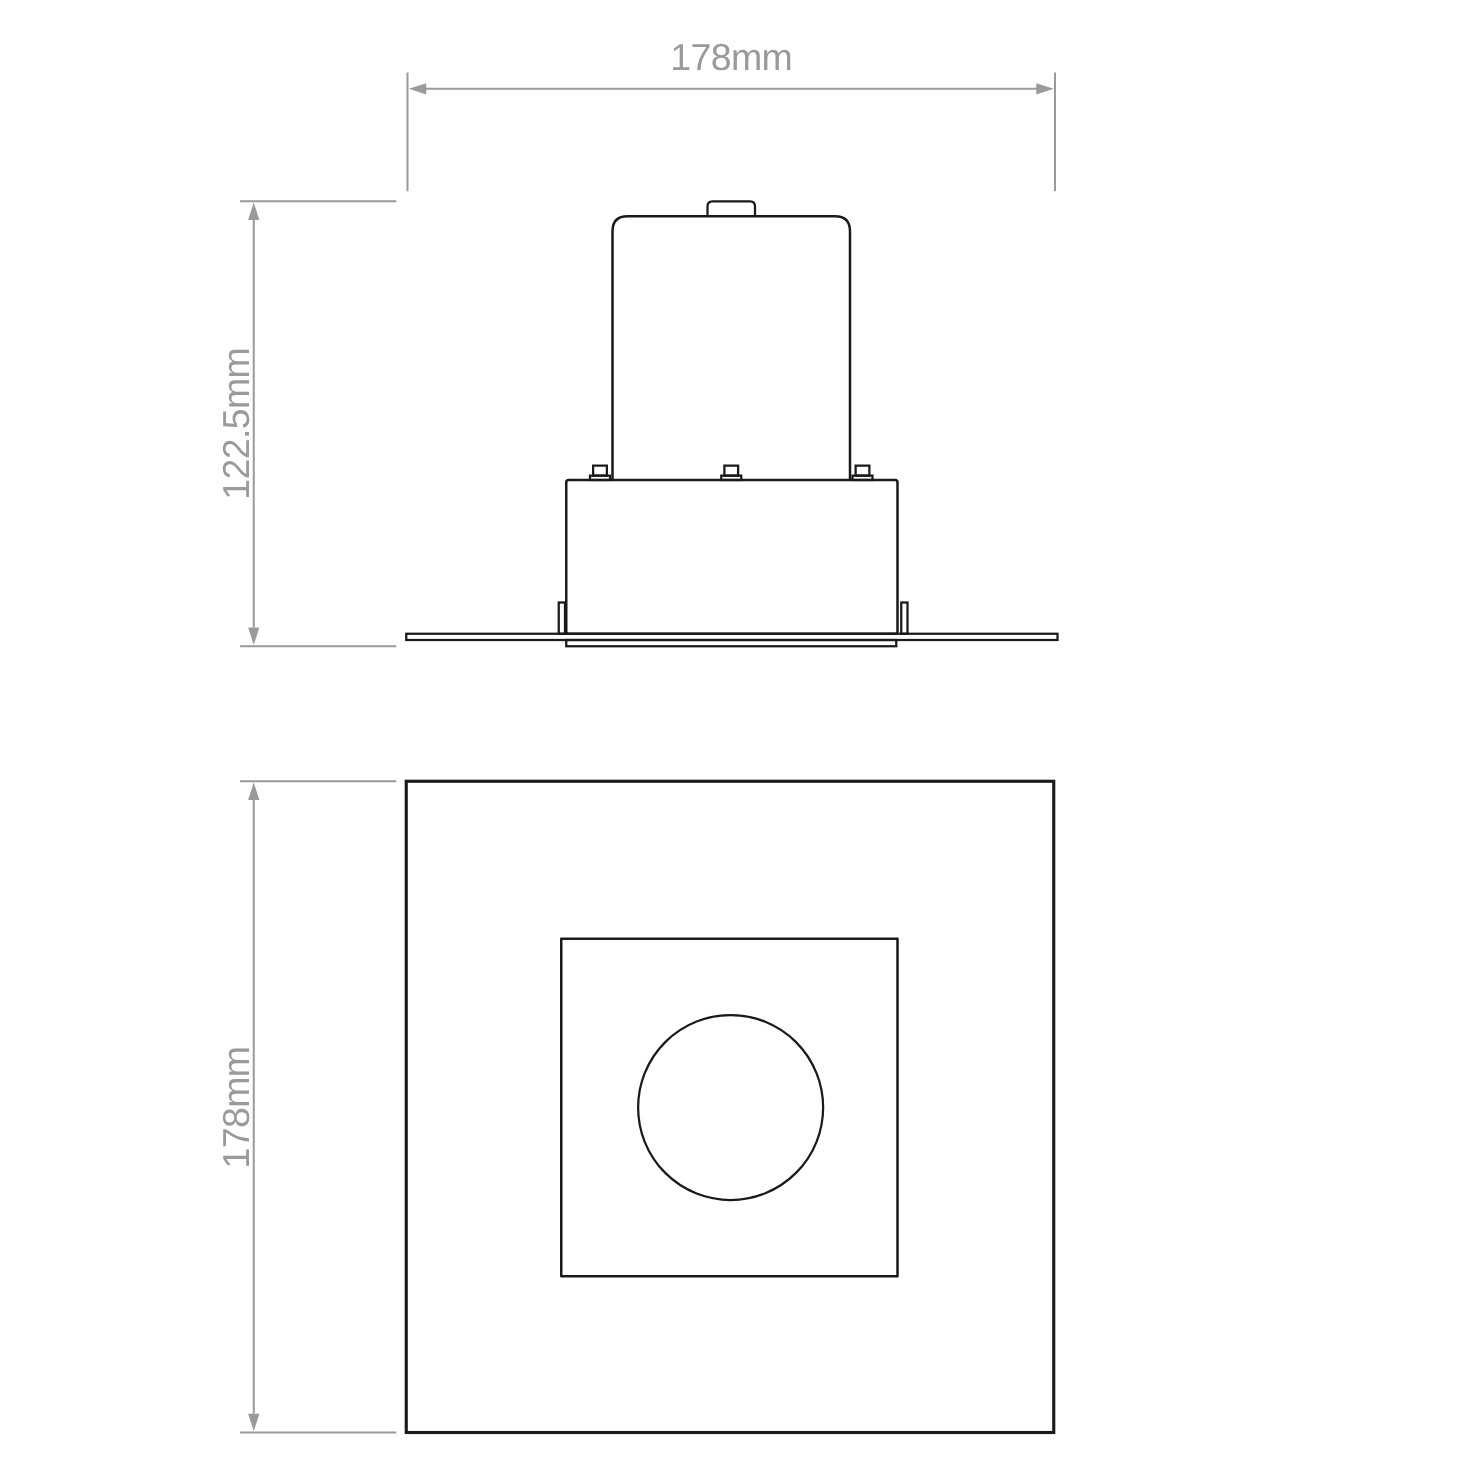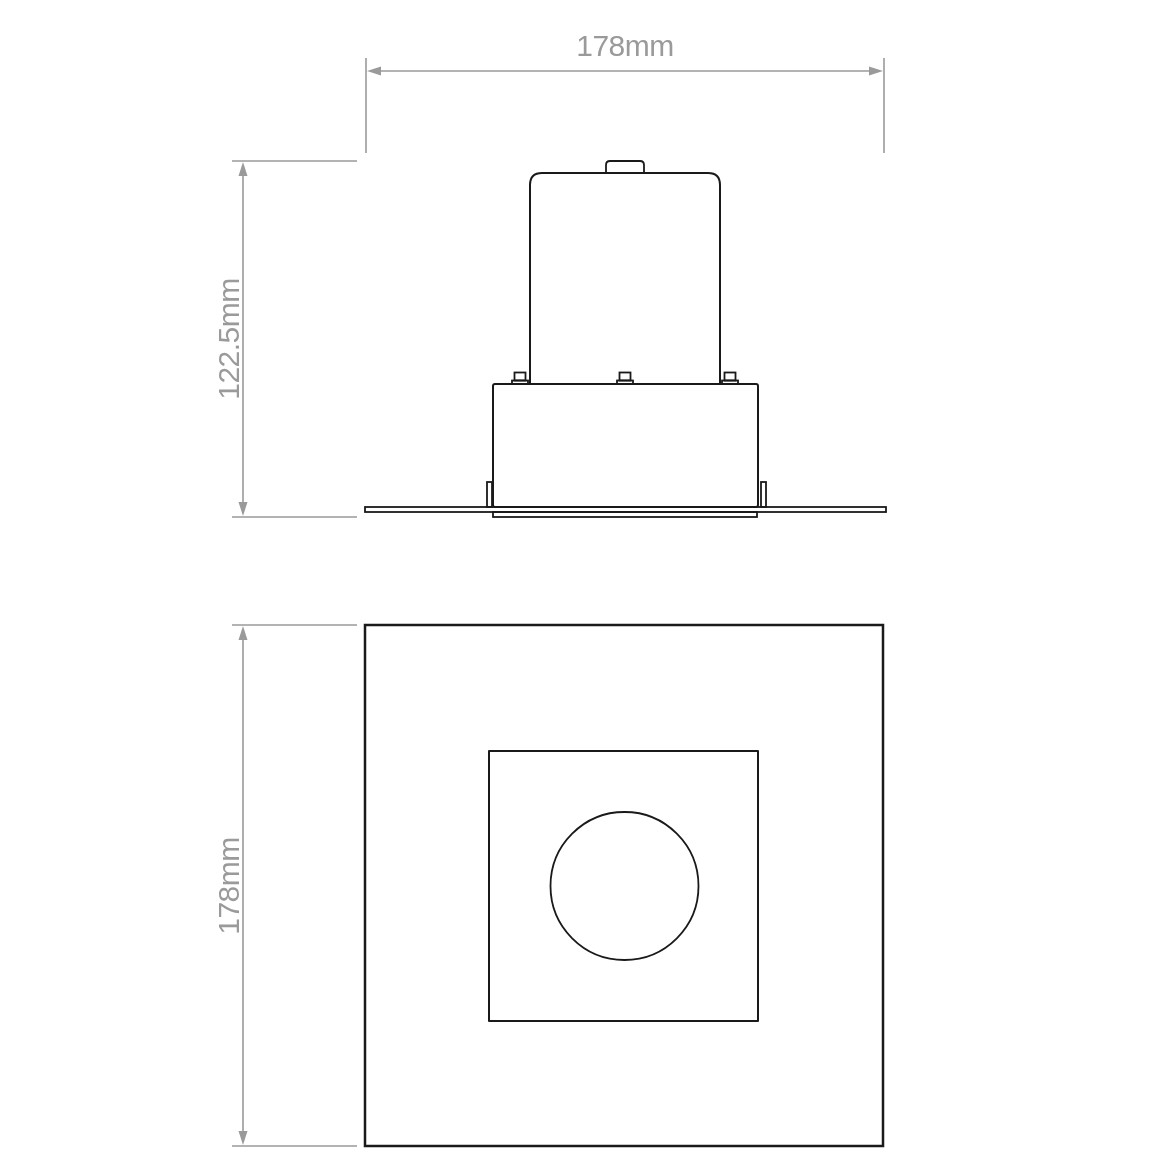--- a/index.html
+++ b/index.html
@@ -7,21 +7,20 @@
     padding: 0;
     background: #ffffff;
   }
   .stage {
     position: relative;
     width: 986px;
     height: 1170px;
     background: #ffffff;
     font-family: "Liberation Sans", sans-serif;
     overflow: hidden;
-    padding-left: 40px;
   }
   svg { display: block; }
 
   
   .blk  { fill: none; stroke: var(--line, #1a1a1a); stroke-width: 2;   stroke-linejoin: round; }
   .blk-thin  { fill: none; stroke: var(--line, #1a1a1a); stroke-width: 1.8; stroke-linejoin: miter; }
   .blk-thick { fill: none; stroke: var(--line, #1a1a1a); stroke-width: 2.5; stroke-linejoin: miter; }
 
   
   .dim-line  { fill: none; stroke: var(--dim, #9a9a9a); stroke-width: 1.6; }

